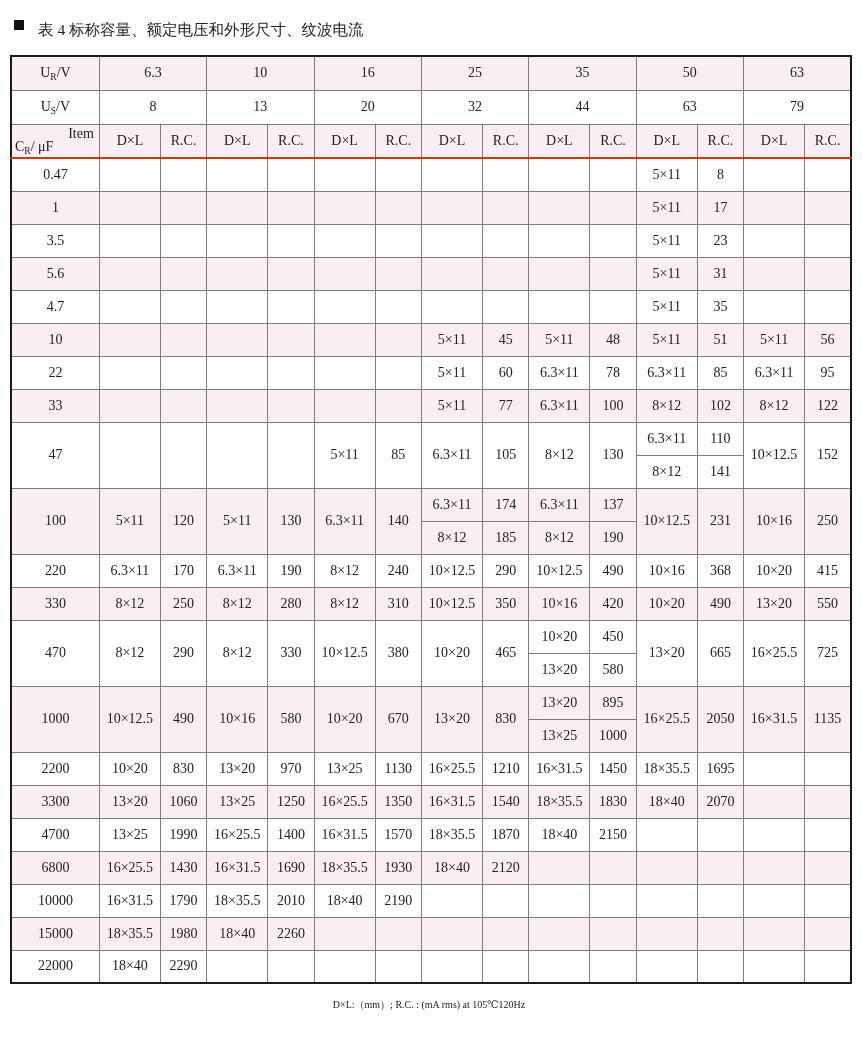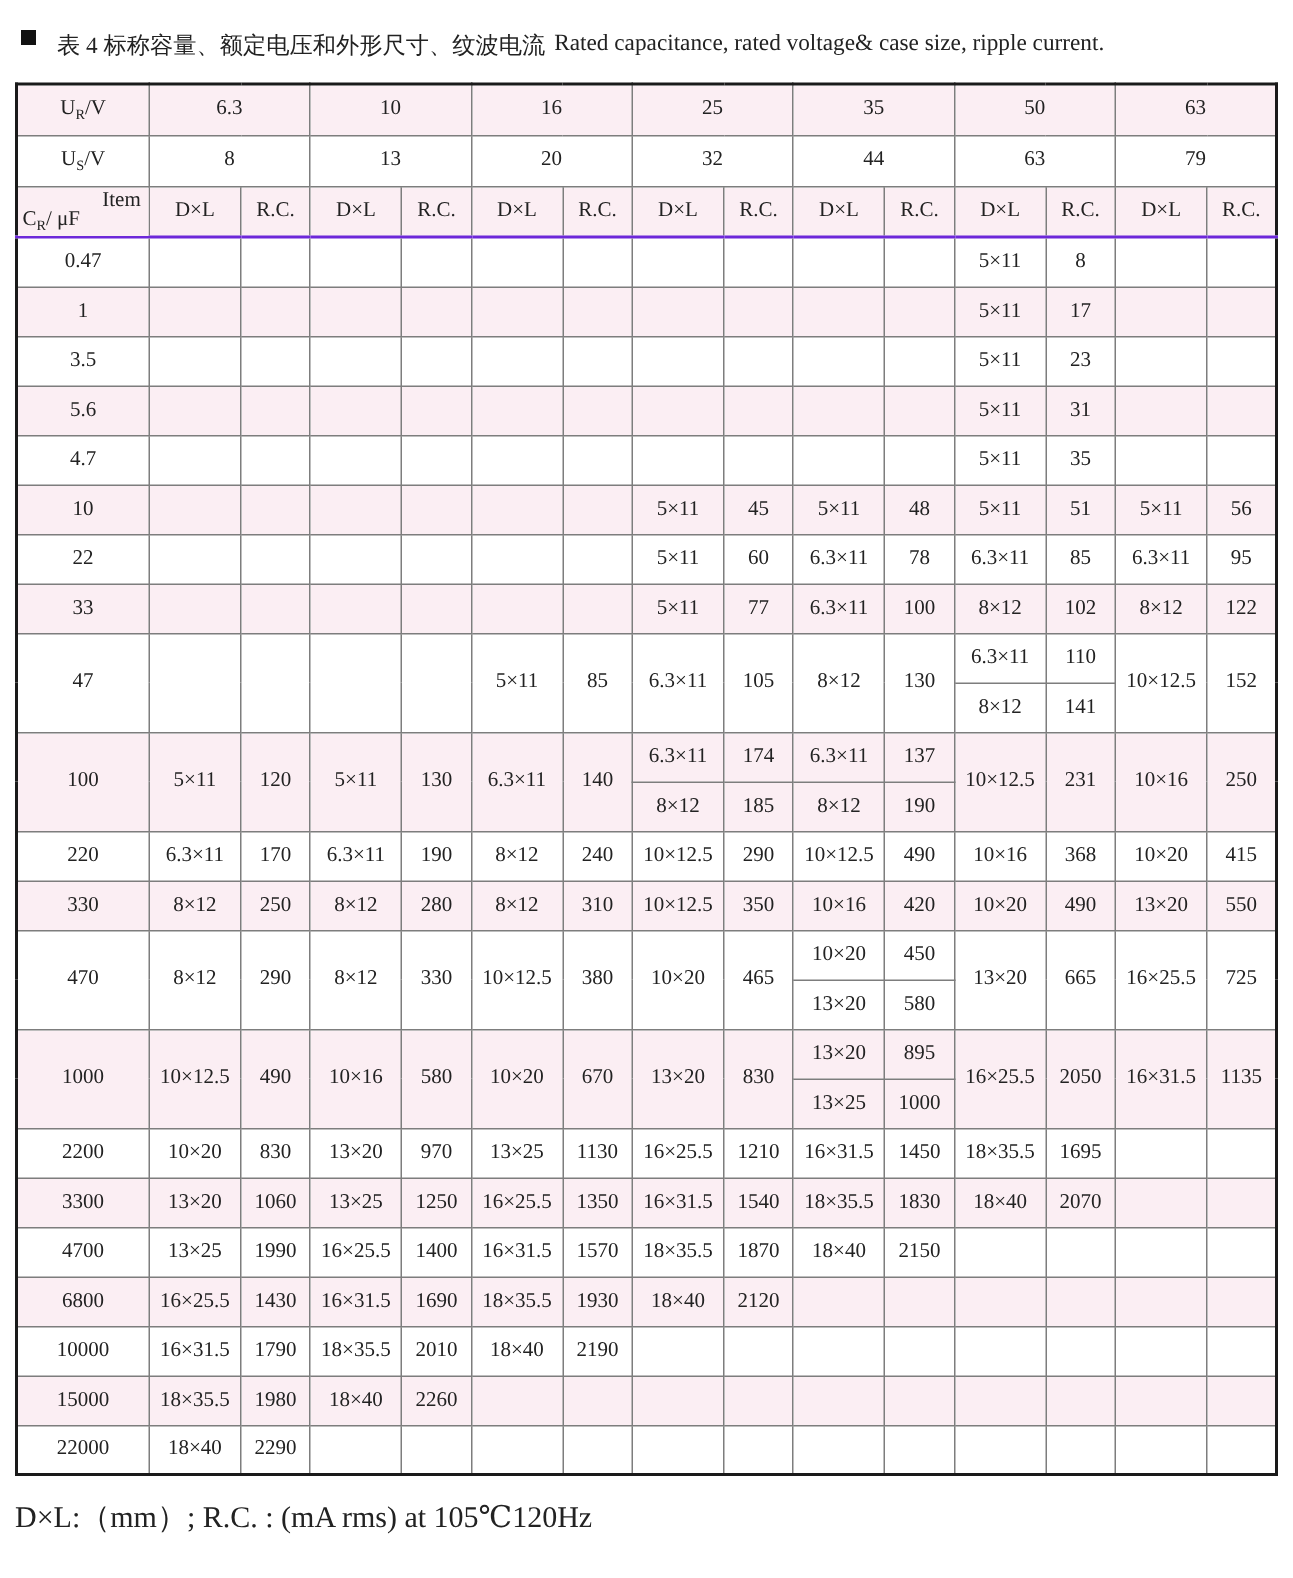--- a/index.html
+++ b/index.html
@@ -13,44 +13,43 @@
   .title-row { display:flex; align-items:flex-start; margin:4px 0 14px 2px; font-size:15.5px; white-space:nowrap; }
   .bullet { width:10px; height:10px; background:#111; display:inline-block; margin:0 14px 0 2px; flex:0 0 auto; }
   .caption-cn { margin-right:6px; }
   table.spec {
     width:842px; table-layout:fixed; border-collapse:collapse;
     border:2.5px solid var(--outer); font-size:14px; text-align:center;font-family:Liberation Serif, serif;
   }
   td { border:1px solid var(--grid); padding:0 1px; overflow:hidden; }
   thead tr { height:34px; }
   tbody tr { height:33px; }
-  thead tr.hdr3 td { border-bottom:2px solid #6d28d9; }
+  thead tr.hdr3 td { border-bottom:2px solid #c2410c; }
   tr.pink td { background:var(--pink); }
   td.capcol { font-size:14px; }
   sub { font-size:9.5px; vertical-align:-3px; }
   .diag {
     position:relative; padding:0;
     background-image:linear-gradient(to bottom right,
       transparent calc(50% - 0.7px), #555 calc(50% - 0.7px),
       #555 calc(50% + 0.7px), transparent calc(50% + 0.7px));
   }
   tr.pink td.diag { background-color:var(--pink); }
   .diag .item  { position:absolute; top:1px; right:5px; font-size:14px; }
   .diag .capu  { position:absolute; bottom:1px; left:3px; font-size:14px; }
-  .footer { width:842px; text-align:left; margin-top:14px; font-size:20px; padding-right:4px; }
+  .footer { width:842px; text-align:center; margin-top:14px; font-size:10px; padding-right:4px; }
 </style>
 </head>
 <body>
 
 <div class="page">
 
   <div class="title-row">
     <span class="bullet"></span>
     <span class="caption-cn">表 4  标称容量、额定电压和外形尺寸、纹波电流</span>
-    <span class="caption-en">Rated capacitance, rated voltage&amp; case size, ripple current.</span>
   </div>
 
   <table class="spec">
     <colgroup>
       <col style="width:88px">
       <col style="width:61px">
         <col style="width:46px">
       <col style="width:61px">
         <col style="width:46px">
       <col style="width:61px">

